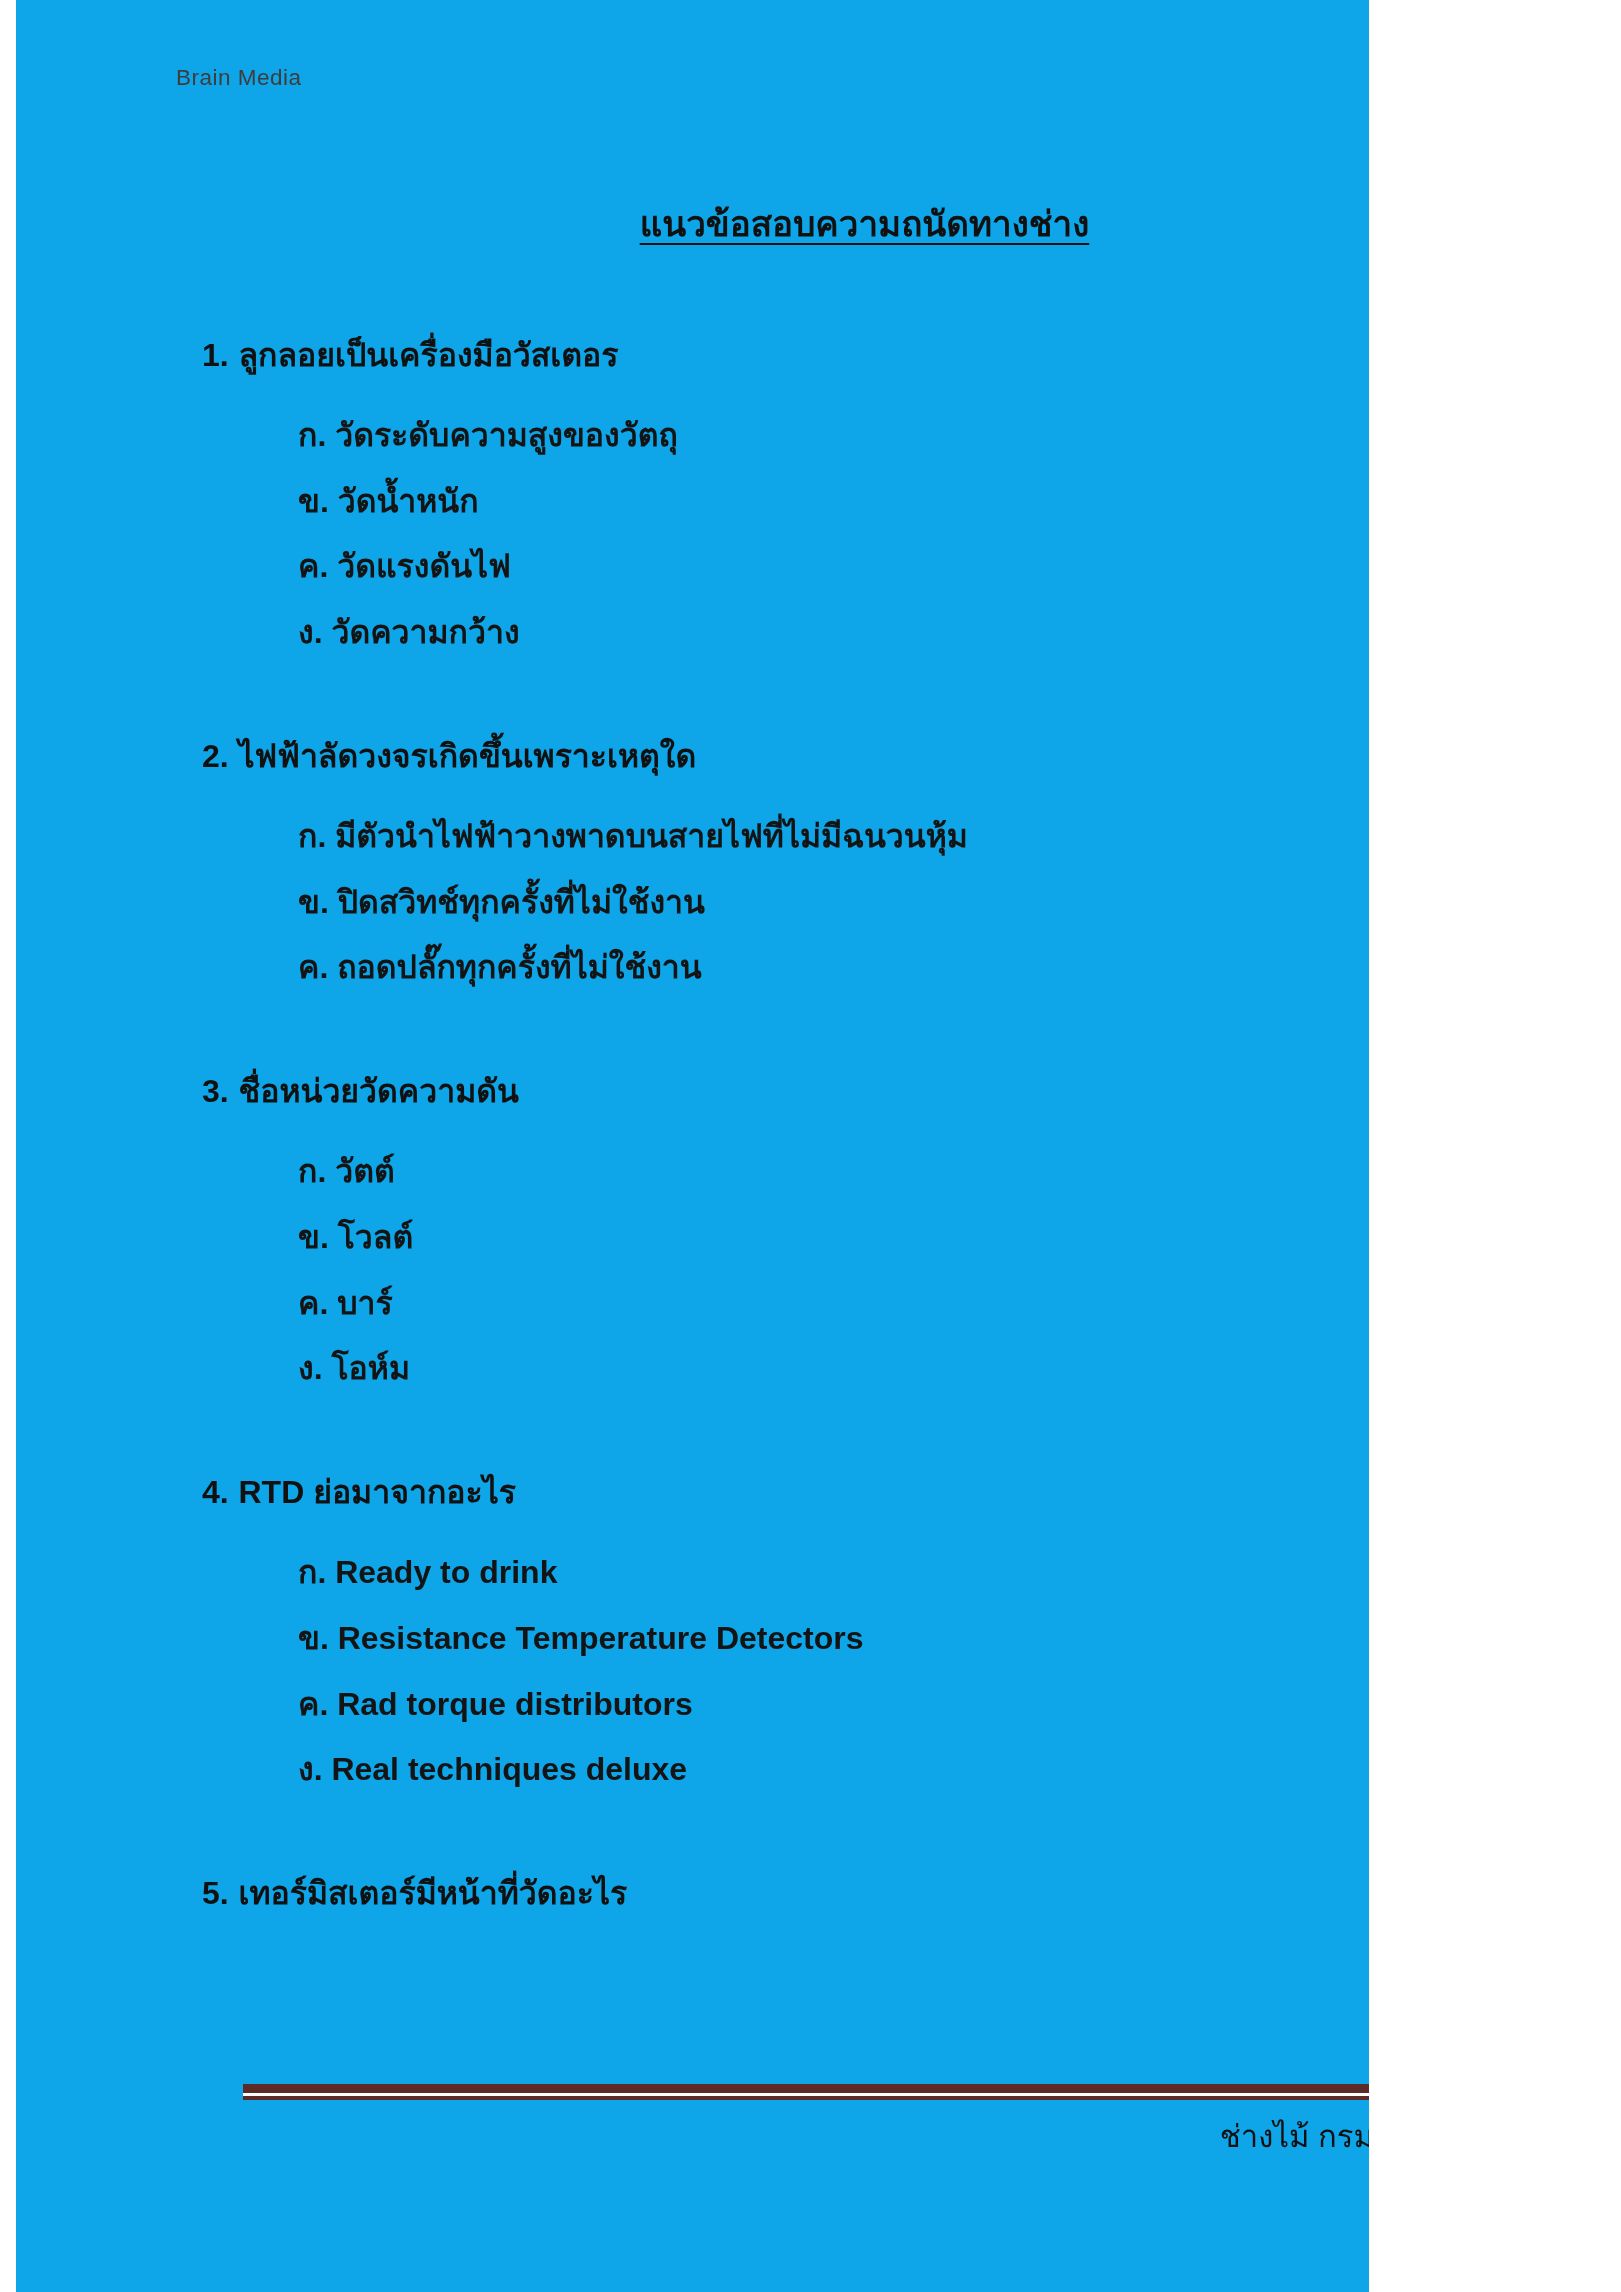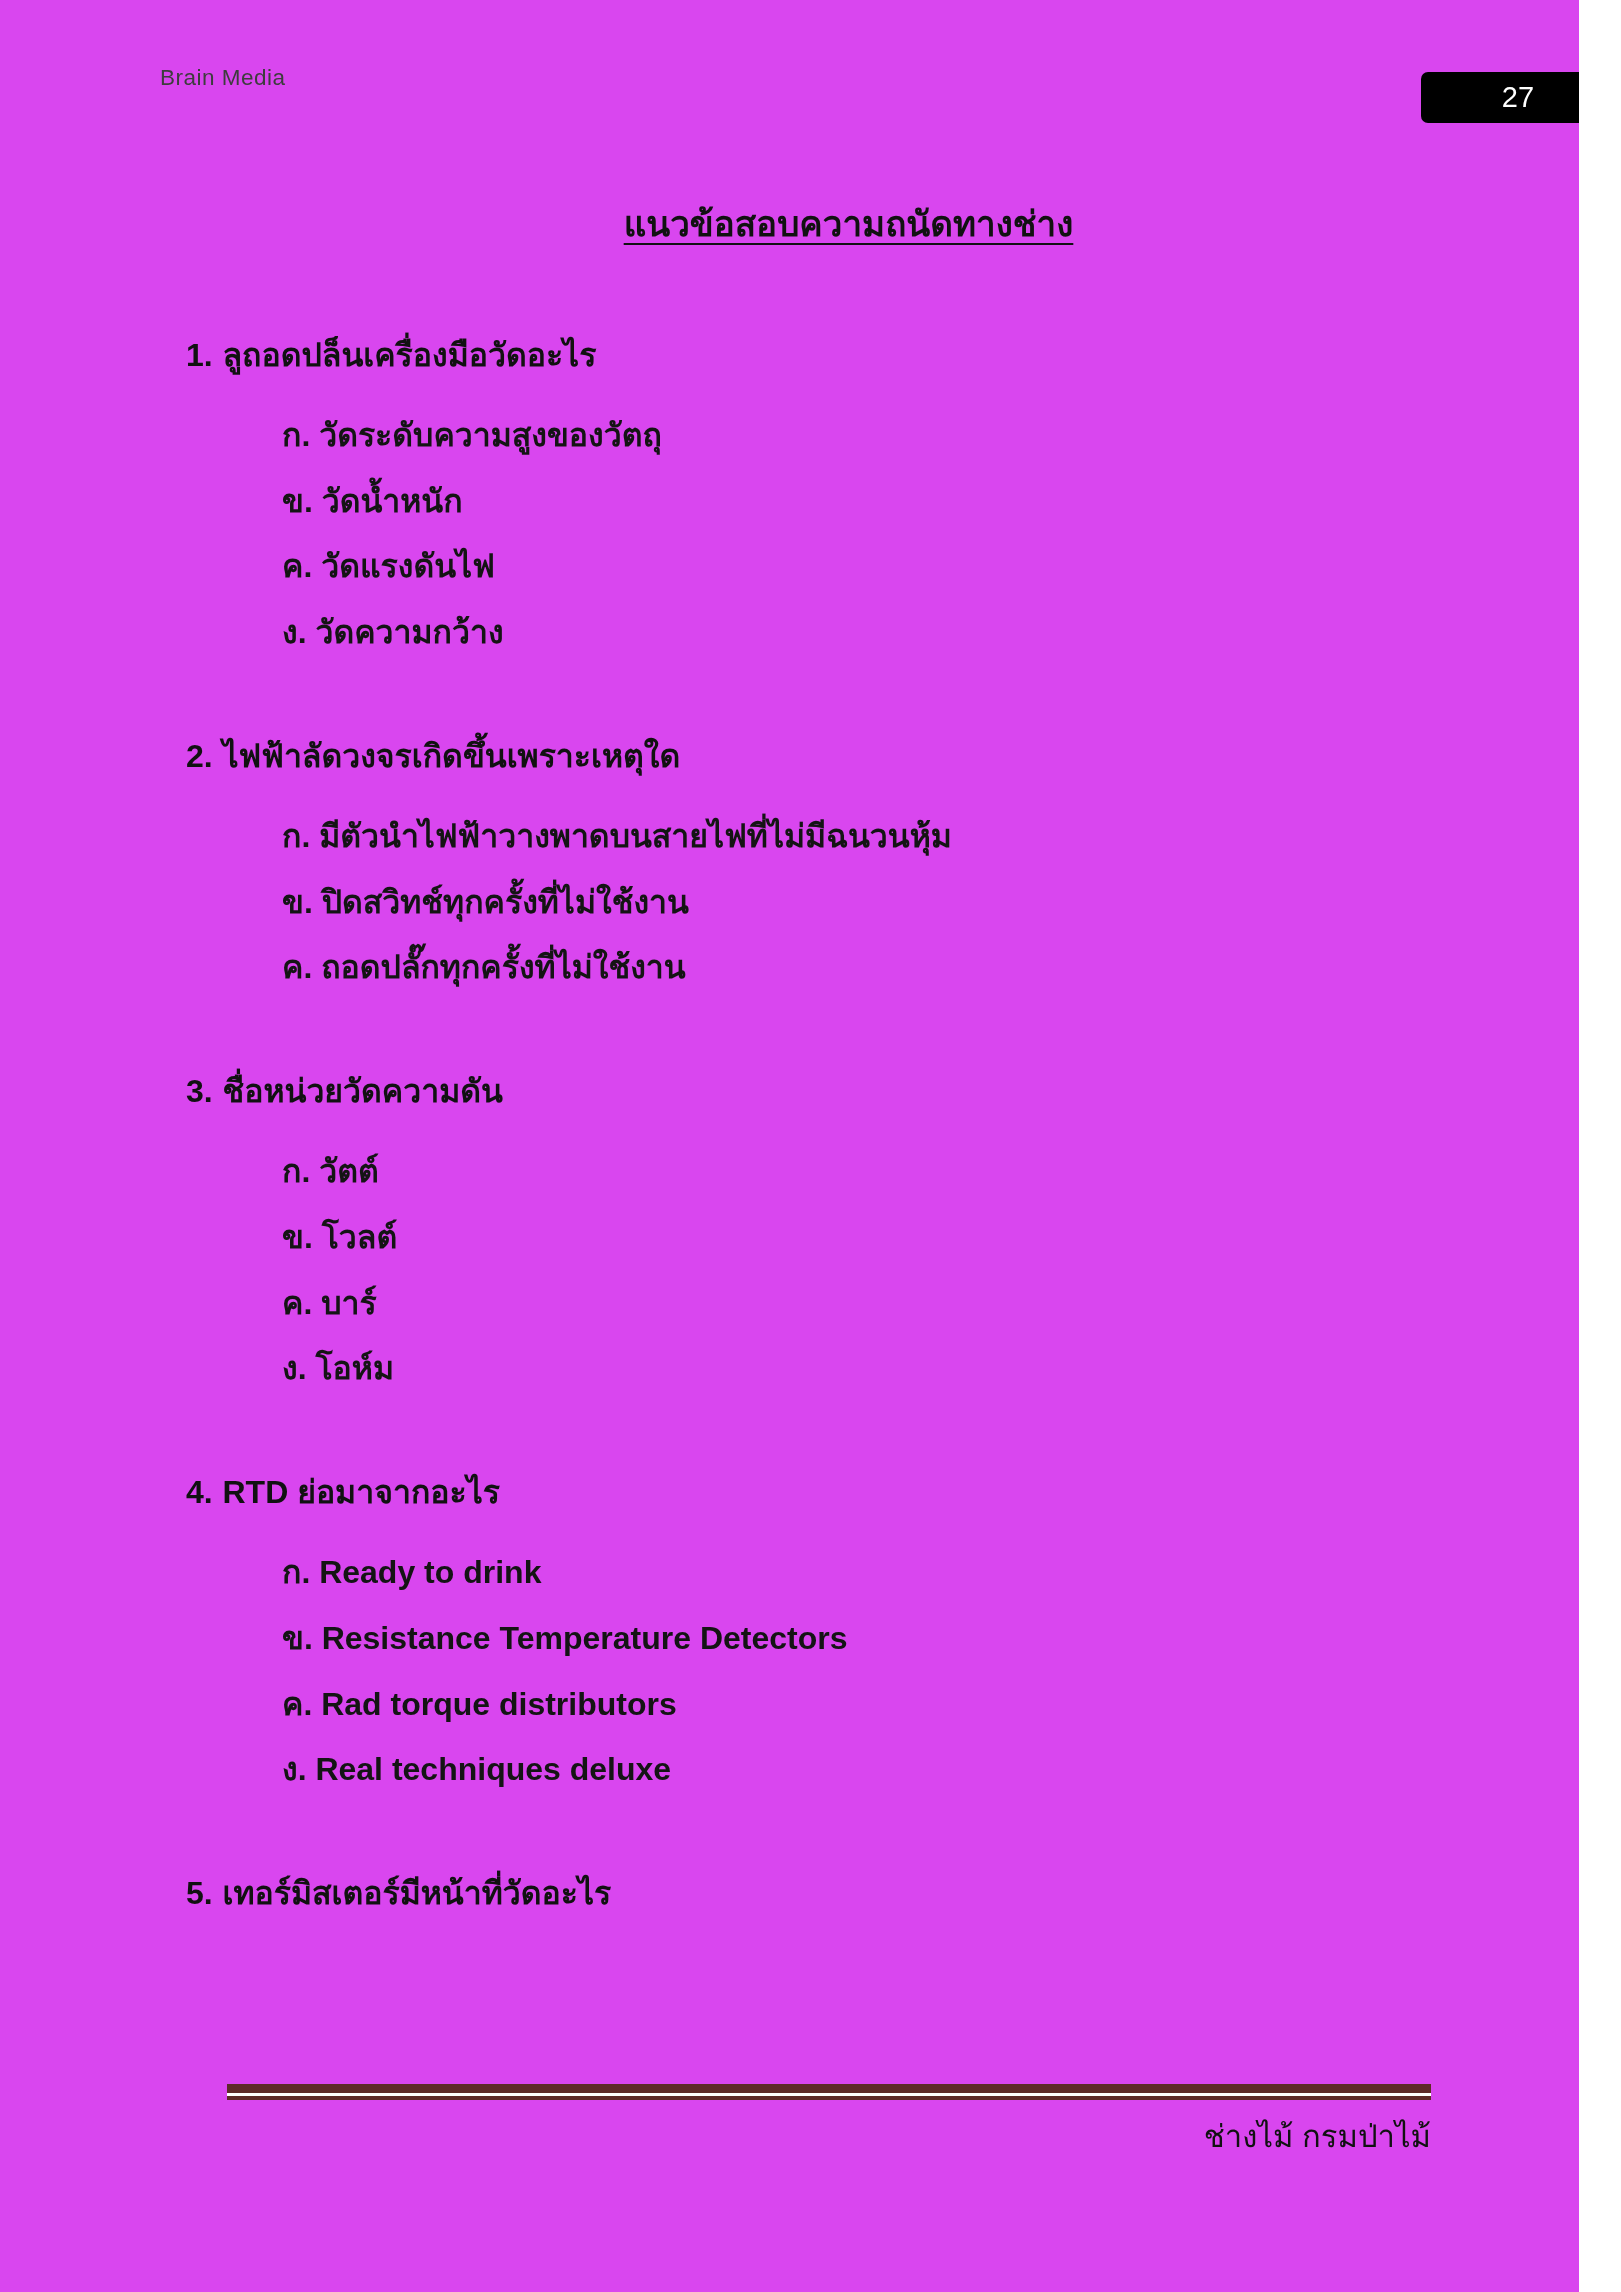--- a/index.html
+++ b/index.html
@@ -1,23 +1,24 @@
 <!DOCTYPE html>
 <html><head>
 <meta charset="utf-8">
 <style>
   html, body { margin: 0; padding: 0; background: #ffffff; }
   .page {
     position: relative;
-    width: 1579px;
+    width: 1353px;
     height: 2293px;
-    background: #d946ef;
+    background: #0ea5e9;
     font-family: "Liberation Sans", sans-serif;
     color: #111111;
     overflow: hidden;
+    margin-left: 16px;
   }
   .brand {
     position: absolute;
     left: 160px;
     top: 65px;
     font-size: 22.5px;
     color: #3d3d3d;
     letter-spacing: 0.5px;
   }
   .page-num-box {
@@ -104,21 +105,21 @@
   </div>
 
   <div class="content">
 
     <h1 class="doc-title">
       <span>แนวข้อสอบความถนัดทางช่าง</span>
     </h1>
 
     <section class="question">
       <h2 class="q-head">
-        <span class="q-num">1.</span><span>ลูถอดปล็นเครื่องมือวัดอะไร</span>
+        <span class="q-num">1.</span><span>ลูกลอยเป็นเครื่องมือวัสเตอร</span>
       </h2>
       <div class="option">ก. วัดระดับความสูงของวัตถุ</div>
       <div class="option">ข. วัดน้ำหนัก</div>
       <div class="option">ค. วัดแรงดันไฟ</div>
       <div class="option">ง. วัดความกว้าง</div>
     </section>
 
     <section class="question">
       <h2 class="q-head">
         <span class="q-num">2.</span><span>ไฟฟ้าลัดวงจรเกิดขึ้นเพราะเหตุใด</span>

